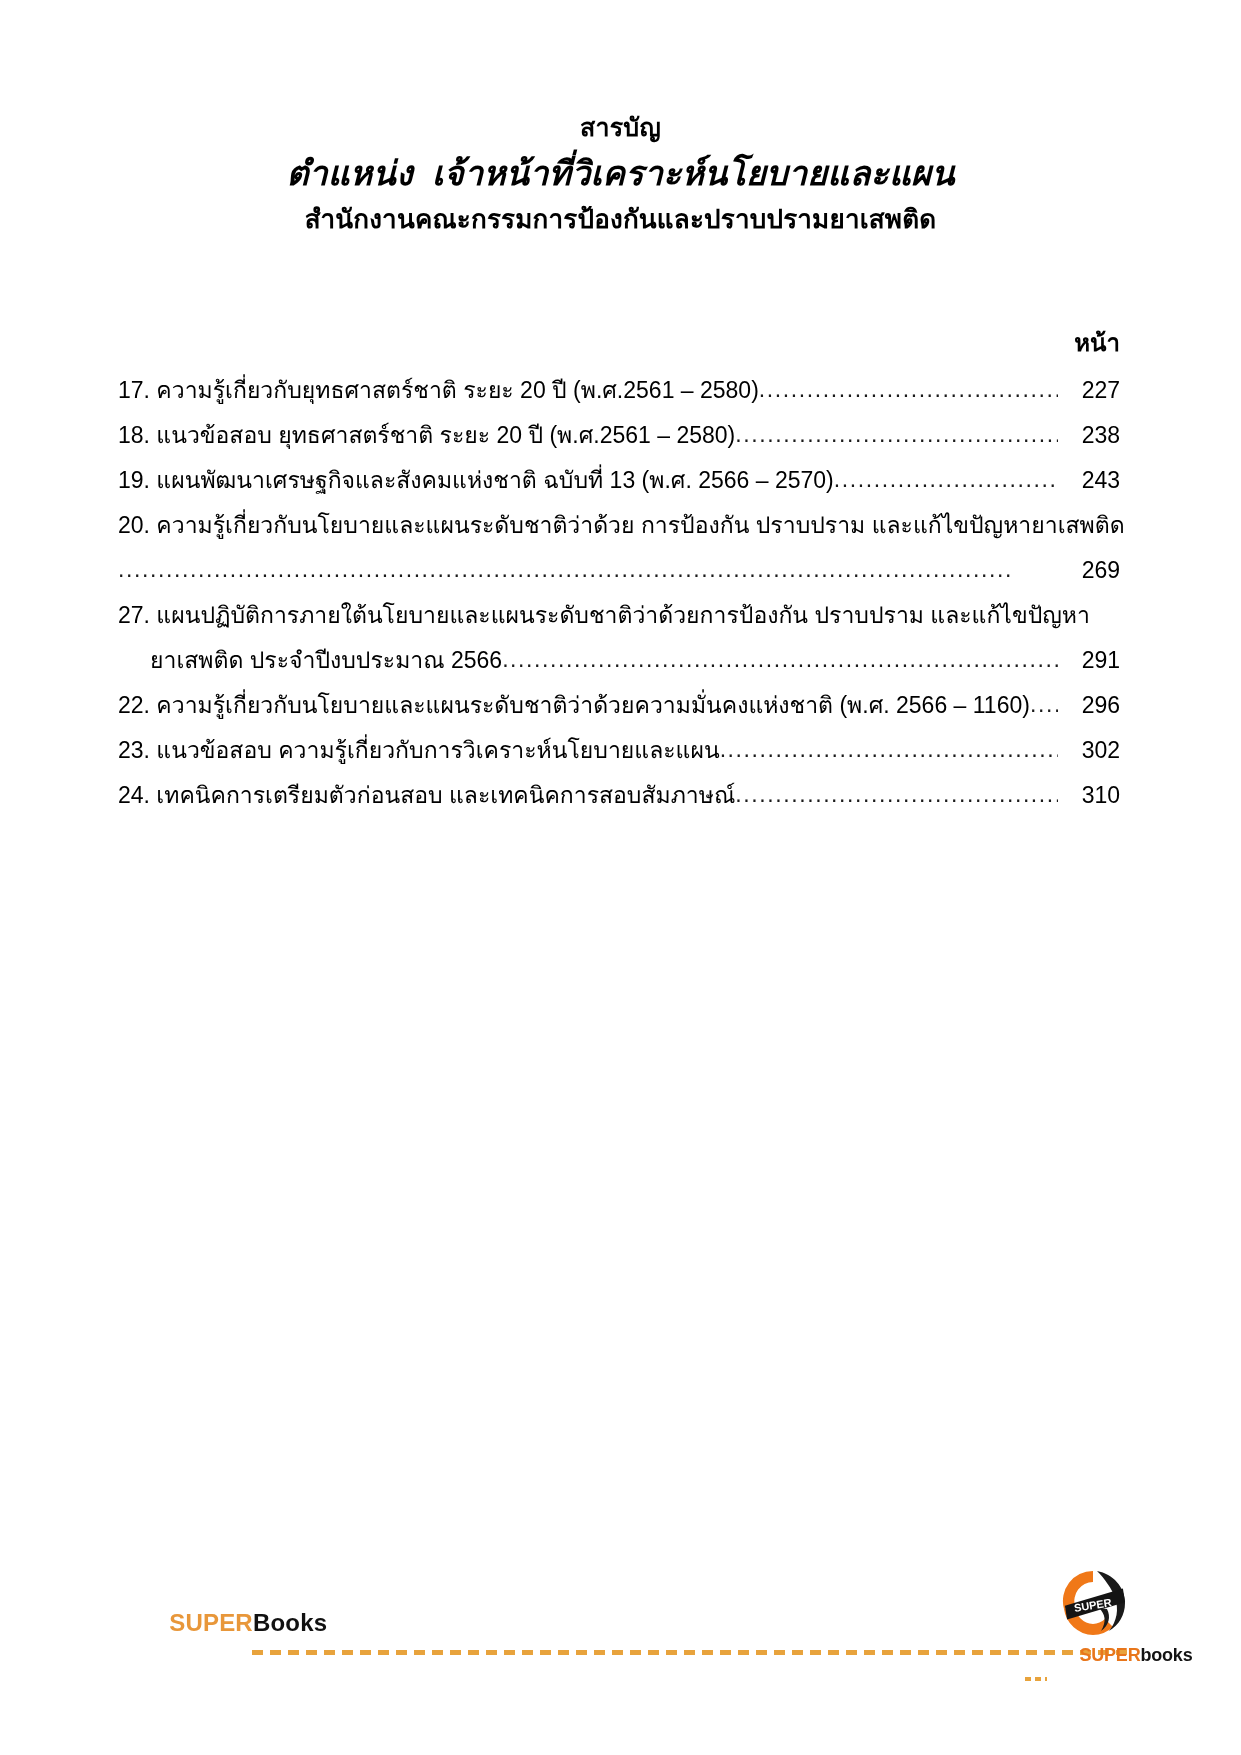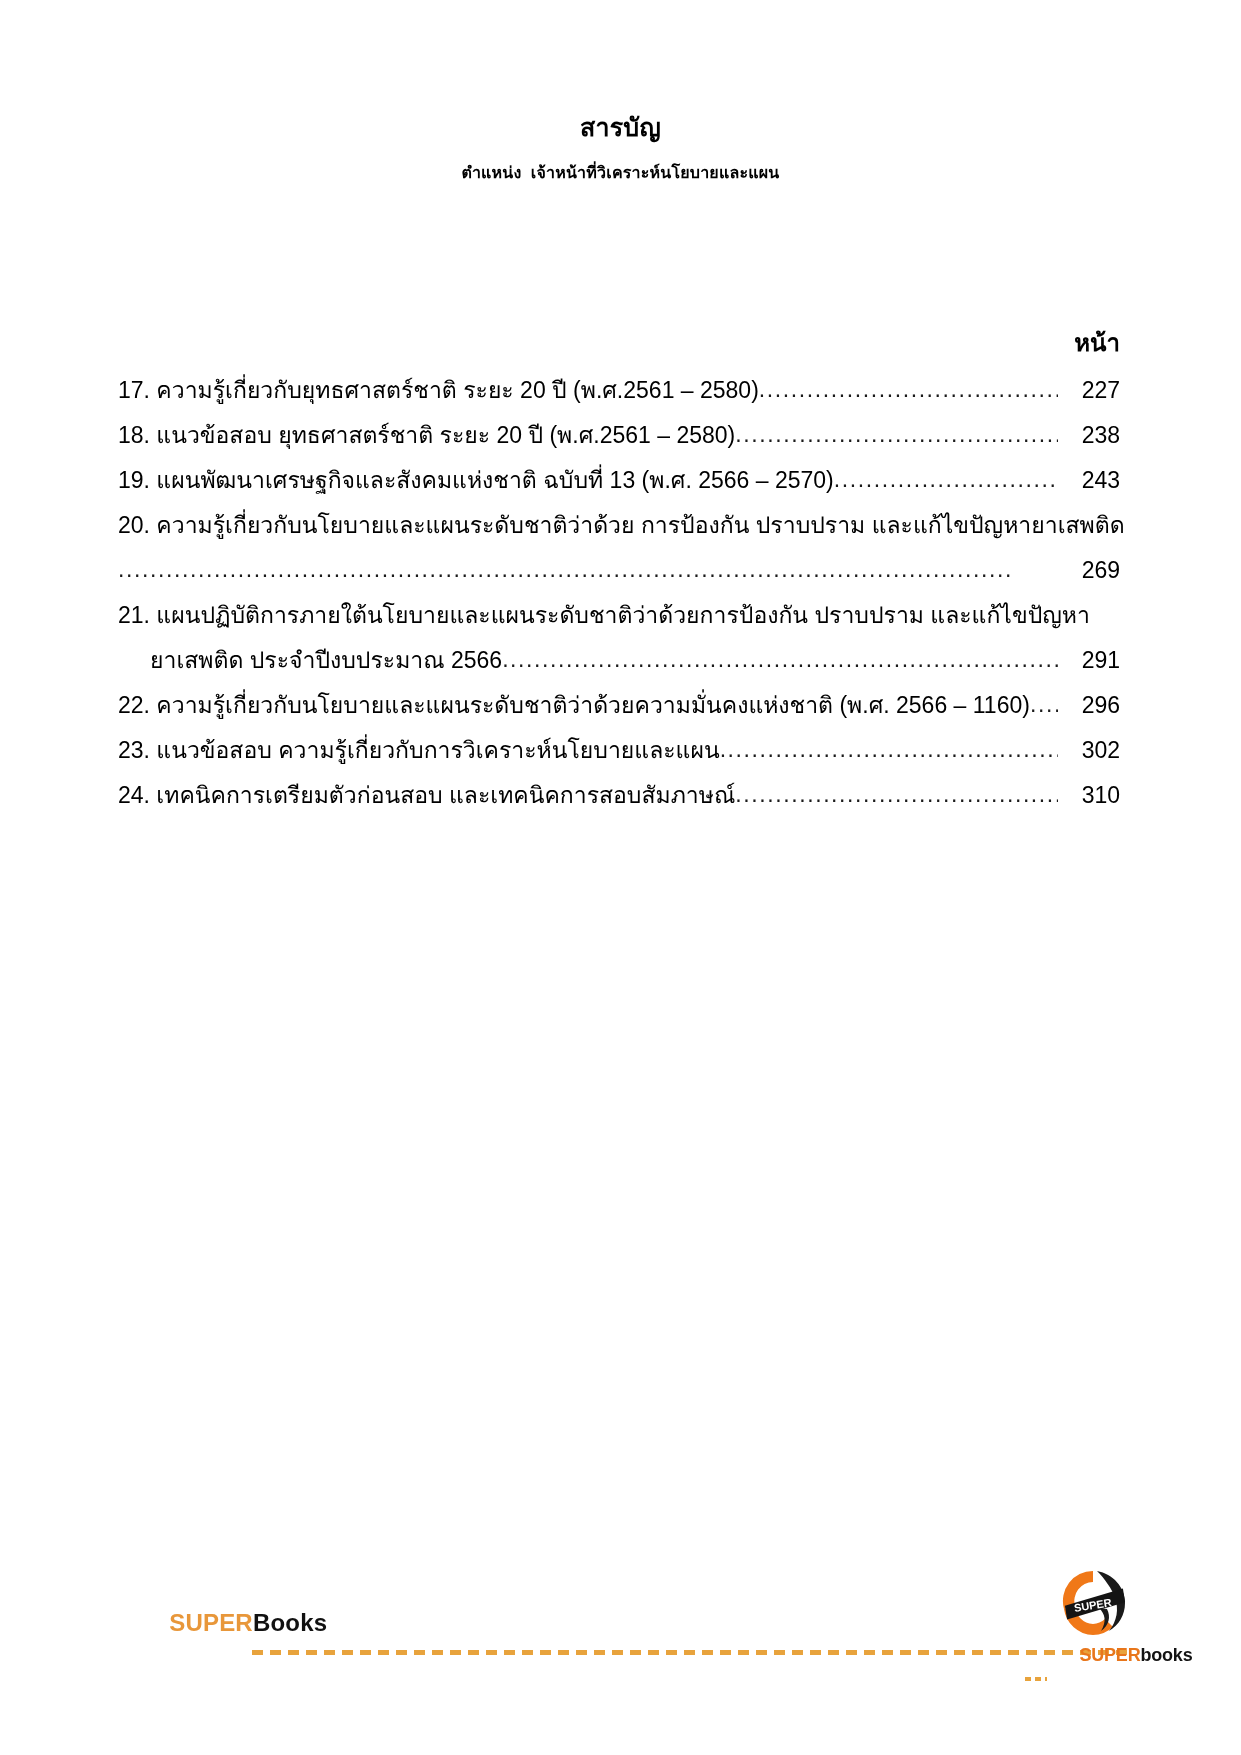--- a/index.html
+++ b/index.html
@@ -32,21 +32,21 @@
     text-align: center;
   }
   .header-line {
     font-size: 25px;
     font-weight: 700;
     line-height: 46px;
     letter-spacing: 0.2px;
     white-space: pre;
   }
   .header-line.l1 { font-size: 25px; }
-  .header-line.l2 { font-size: 16px; }
+  .header-line.l2 { font-size: 34px; font-style: italic; }
   .header-line.l3 { font-size: 26px; }
 
   
   .col-head {
     position: absolute;
     top: 327px;
     left: 0;
     right: 121px;
     text-align: right;
     font-size: 24px;
@@ -176,20 +176,21 @@
   }
 </style>
 </head>
 <body>
 
 <div class="page">
 
   <div class="header">
     <div class="header-line l1">สารบัญ</div>
     <div class="header-line l2">ตำแหน่ง  เจ้าหน้าที่วิเคราะห์นโยบายและแผน</div>
+    <div class="header-line l3">สำนักงานคณะกรรมการป้องกันและปราบปรามยาเสพติด</div>
   </div>
 
   <div class="col-head">หน้า</div>
 
   <div class="toc">
 
     <div class="toc-row">
       <span class="toc-title">17. ความรู้เกี่ยวกับยุทธศาสตร์ชาติ ระยะ 20 ปี (พ.ศ.2561 – 2580)</span>
       <span class="leader">...............................................................</span>
       <span class="pageno">227</span>
@@ -212,21 +213,21 @@
       <span class="leader none"></span>
       <span class="pageno blank"></span>
     </div>
 
     <div class="toc-row">
       <span class="leader">................................................................................................................</span>
       <span class="pageno">269</span>
     </div>
 
     <div class="toc-row">
-      <span class="toc-title">21. แผนปฏิบัติการภายใต้นโยบายและแผนระดับชาติว่าด้วยการป้องกัน ปราบปราม และแก้ไขปัญหา</span>
+      <span class="toc-title">27. แผนปฏิบัติการภายใต้นโยบายและแผนระดับชาติว่าด้วยการป้องกัน ปราบปราม และแก้ไขปัญหา</span>
       <span class="leader none"></span>
       <span class="pageno blank"></span>
     </div>
 
     <div class="toc-row">
       <span class="toc-title indent">ยาเสพติด ประจำปีงบประมาณ 2566</span>
       <span class="leader">...........................................................................................</span>
       <span class="pageno">291</span>
     </div>
 

